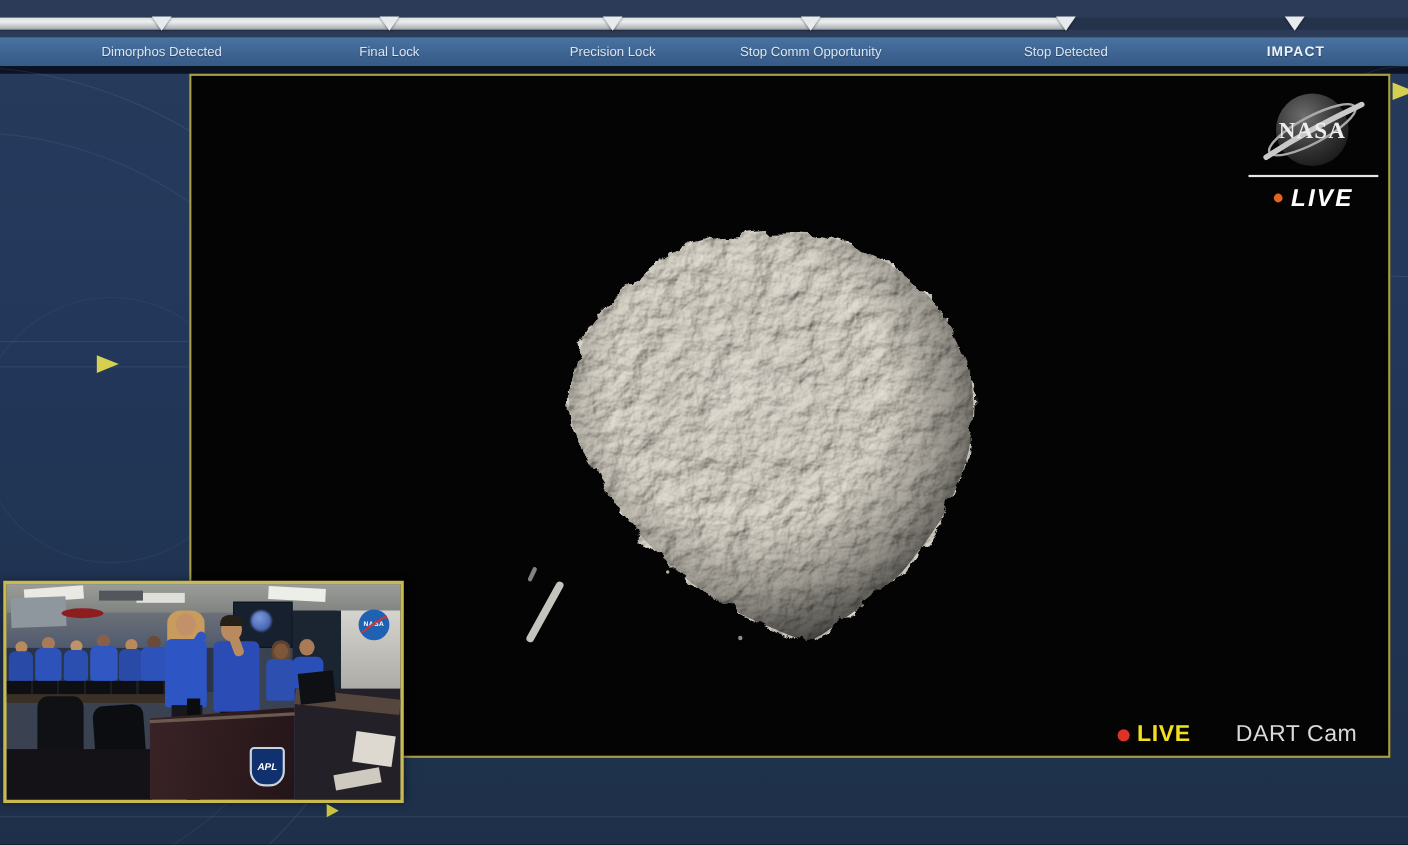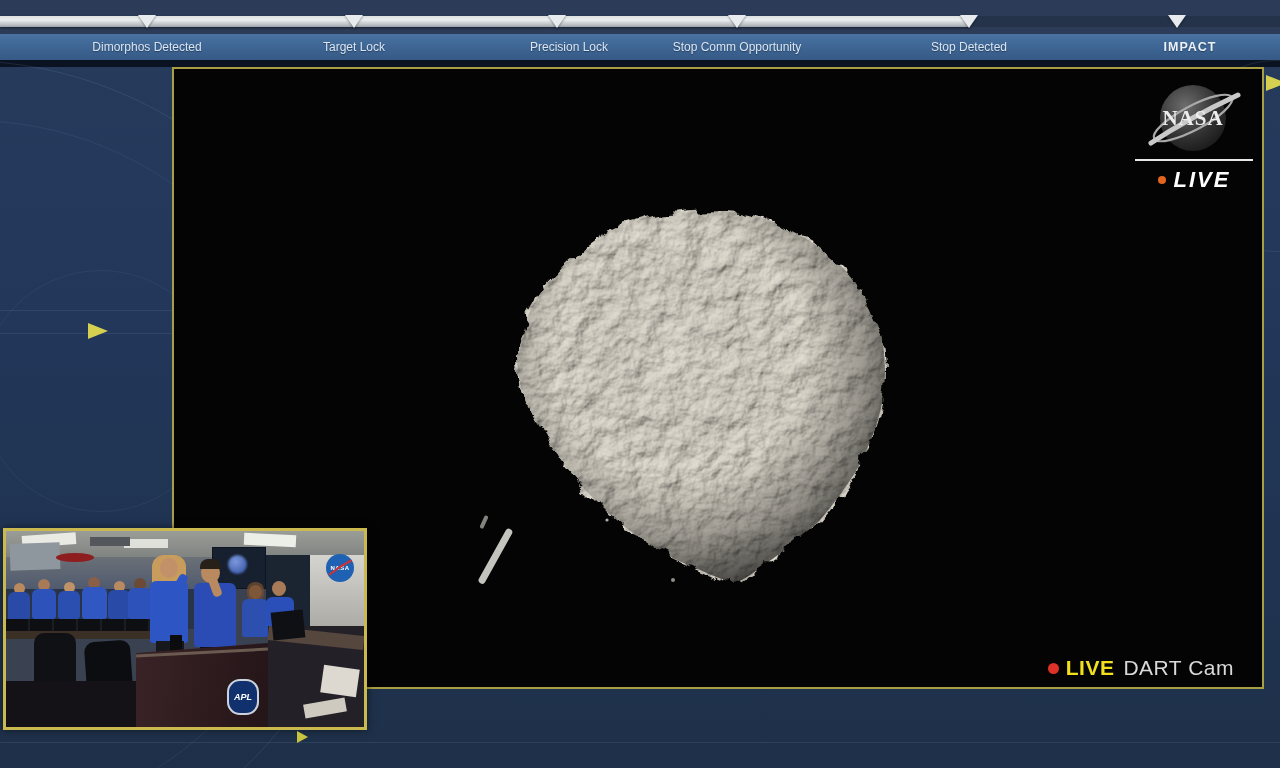--- a/index.html
+++ b/index.html
@@ -37,21 +37,21 @@
   
   .nasa-live{position:absolute;right:8px;top:10px;width:120px;display:flex;flex-direction:column;align-items:center;}
   .nasa-rule{width:118px;height:2px;background:#e8e8e8;margin-top:4px;}
   .live-row{display:flex;align-items:center;margin-top:6px;}
   .live-dot{width:8px;height:8px;border-radius:50%;background:#e2641f;margin-right:8px;}
   .live-text{color:#ffffff;font-size:22px;font-weight:bold;font-style:italic;letter-spacing:2px;}
   
   .cam-caption{position:absolute;right:28px;bottom:7px;display:flex;align-items:center;}
   .cam-dot{width:11px;height:11px;border-radius:50%;background:#dc3227;margin-right:7px;}
   .cam-live{color:#f2df1d;font-size:21px;font-weight:bold;letter-spacing:.5px;margin-right:9px;}
-  .cam-name{color:#d9d9d9;font-size:21px;font-weight:500;letter-spacing:.5px;}
+  .cam-name{color:#d9d9d9;font-size:21px;font-weight:500;letter-spacing:.5px;margin-left:32px;}
   
   .pip{position:absolute;left:3px;top:528px;width:358px;height:196px;border:3px solid #c9b94e;
     background:#3a4252;overflow:hidden;box-shadow:0 0 8px rgba(0,0,0,.5);}
   .pip *{position:absolute;}
   .head{border-radius:50%;}
   .torso{border-radius:6px 6px 3px 3px;}
   .apl-shield{width:28px;height:32px;background:#10316e;border:2px solid #ccd3dc;
     border-radius:4px 4px 14px 14px;display:flex;align-items:center;justify-content:center;}
   .apl-shield span{position:static;color:#fff;font-size:9px;font-weight:bold;font-style:italic;}
   .pip-nasa{width:28px;height:28px;border-radius:50%;background:#1f62b4;
@@ -68,25 +68,25 @@
     <div class="progress-fill" style="width:970px;"></div>
     <div class="tri" style="left:147px;"></div>
     <div class="tri" style="left:354px;"></div>
     <div class="tri" style="left:557px;"></div>
     <div class="tri" style="left:737px;"></div>
     <div class="tri" style="left:969px;"></div>
     <div class="tri" style="left:1177px;"></div>
   </div>
   <div class="label-band">
     <span class="mlabel" style="left:147px;">Dimorphos Detected</span>
-    <span class="mlabel" style="left:354px;">Target Lock</span>
-    <span class="mlabel" style="left:569px;">Precision Lock</span>
+    <span class="mlabel" style="left:354px;">Final Lock</span>
+    <span class="mlabel" style="left:557px;">Precision Lock</span>
     <span class="mlabel" style="left:737px;">Stop Comm Opportunity</span>
     <span class="mlabel" style="left:969px;">Stop Detected</span>
-    <span class="mlabel impact" style="left:1178px;margin-left:12px;">IMPACT</span>
+    <span class="mlabel impact" style="left:1178px;">IMPACT</span>
   </div>
   <div class="separator"></div>
 
   <div class="hud-circle" style="left:-450px;top:60px;width:820px;height:820px;"></div>
   <div class="hud-circle" style="left:-380px;top:120px;width:700px;height:700px;border-color:rgba(150,180,220,.09);"></div>
   <div class="hud-circle" style="left:-20px;top:270px;width:240px;height:240px;border-color:rgba(150,180,220,.08);"></div>
   <div class="hud-circle" style="left:1180px;top:60px;width:190px;height:190px;border-color:rgba(200,215,235,.10);"></div>
   <div class="hud-line" style="left:0;top:310px;width:172px;"></div>
   <div class="hud-line" style="left:0;top:333px;width:172px;"></div>
   <div class="hud-line" style="left:0;top:742px;width:1280px;"></div>
@@ -210,21 +210,21 @@
     <div class="torso" style="left:260px;top:66px;width:28px;height:40px;background:#2b4fb8;"></div>
 
     <div style="left:28px;top:102px;width:42px;height:74px;background:#101114;border-radius:10px 10px 4px 4px;"></div>
     <div style="left:80px;top:110px;width:46px;height:68px;background:#0c0d10;border-radius:10px 10px 4px 4px;transform:rotate(-4deg);"></div>
     <div style="left:0;top:150px;width:132px;height:46px;background:#141216;"></div>
 
     <div style="left:164px;top:104px;width:12px;height:92px;background:#0b0c0e;"></div>
 
     <div style="left:130px;top:112px;width:132px;height:84px;background:linear-gradient(100deg,#3a2326,#241518);clip-path:polygon(0 12%,100% 0,100% 100%,0 100%);"></div>
     <div style="left:130px;top:120px;width:132px;height:3px;background:#6a5a50;transform:rotate(-3deg);"></div>
-    <div class="apl-shield" style="left:221px;top:148px;border-radius:13px;">
+    <div class="apl-shield" style="left:221px;top:148px;">
       <span>APL</span>
     </div>
 
     <div style="left:262px;top:95px;width:96px;height:101px;background:#242028;"></div>
     <div style="left:262px;top:100px;width:96px;height:14px;background:#55463e;transform:rotate(6deg);"></div>
     <div style="left:266px;top:80px;width:32px;height:28px;background:#0e1013;transform:rotate(-6deg);"></div>
     <div style="left:316px;top:136px;width:36px;height:28px;background:#ddd9d0;transform:rotate(8deg);"></div>
     <div style="left:298px;top:170px;width:42px;height:14px;background:#cfcabf;transform:rotate(-10deg);"></div>
   </div>
   <div class="edge-arrow small" style="left:297px;top:731px;"></div>

